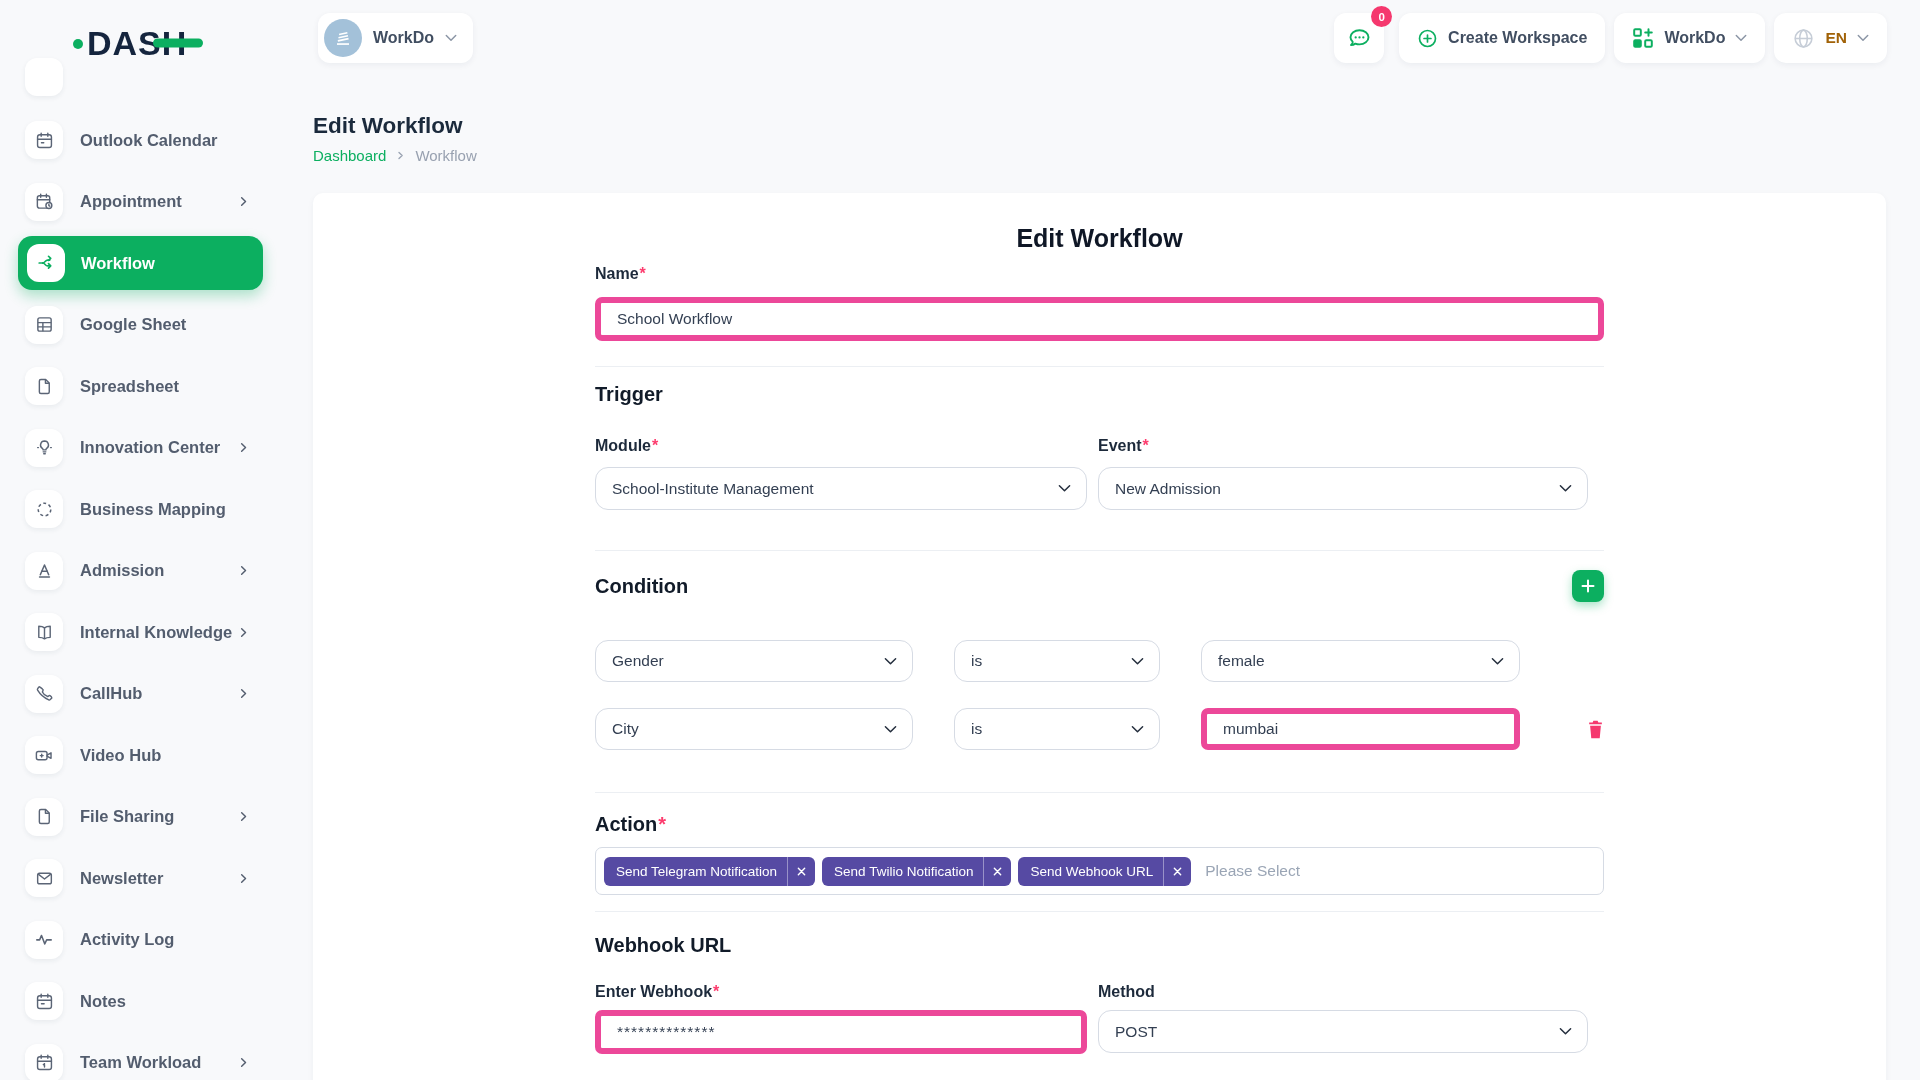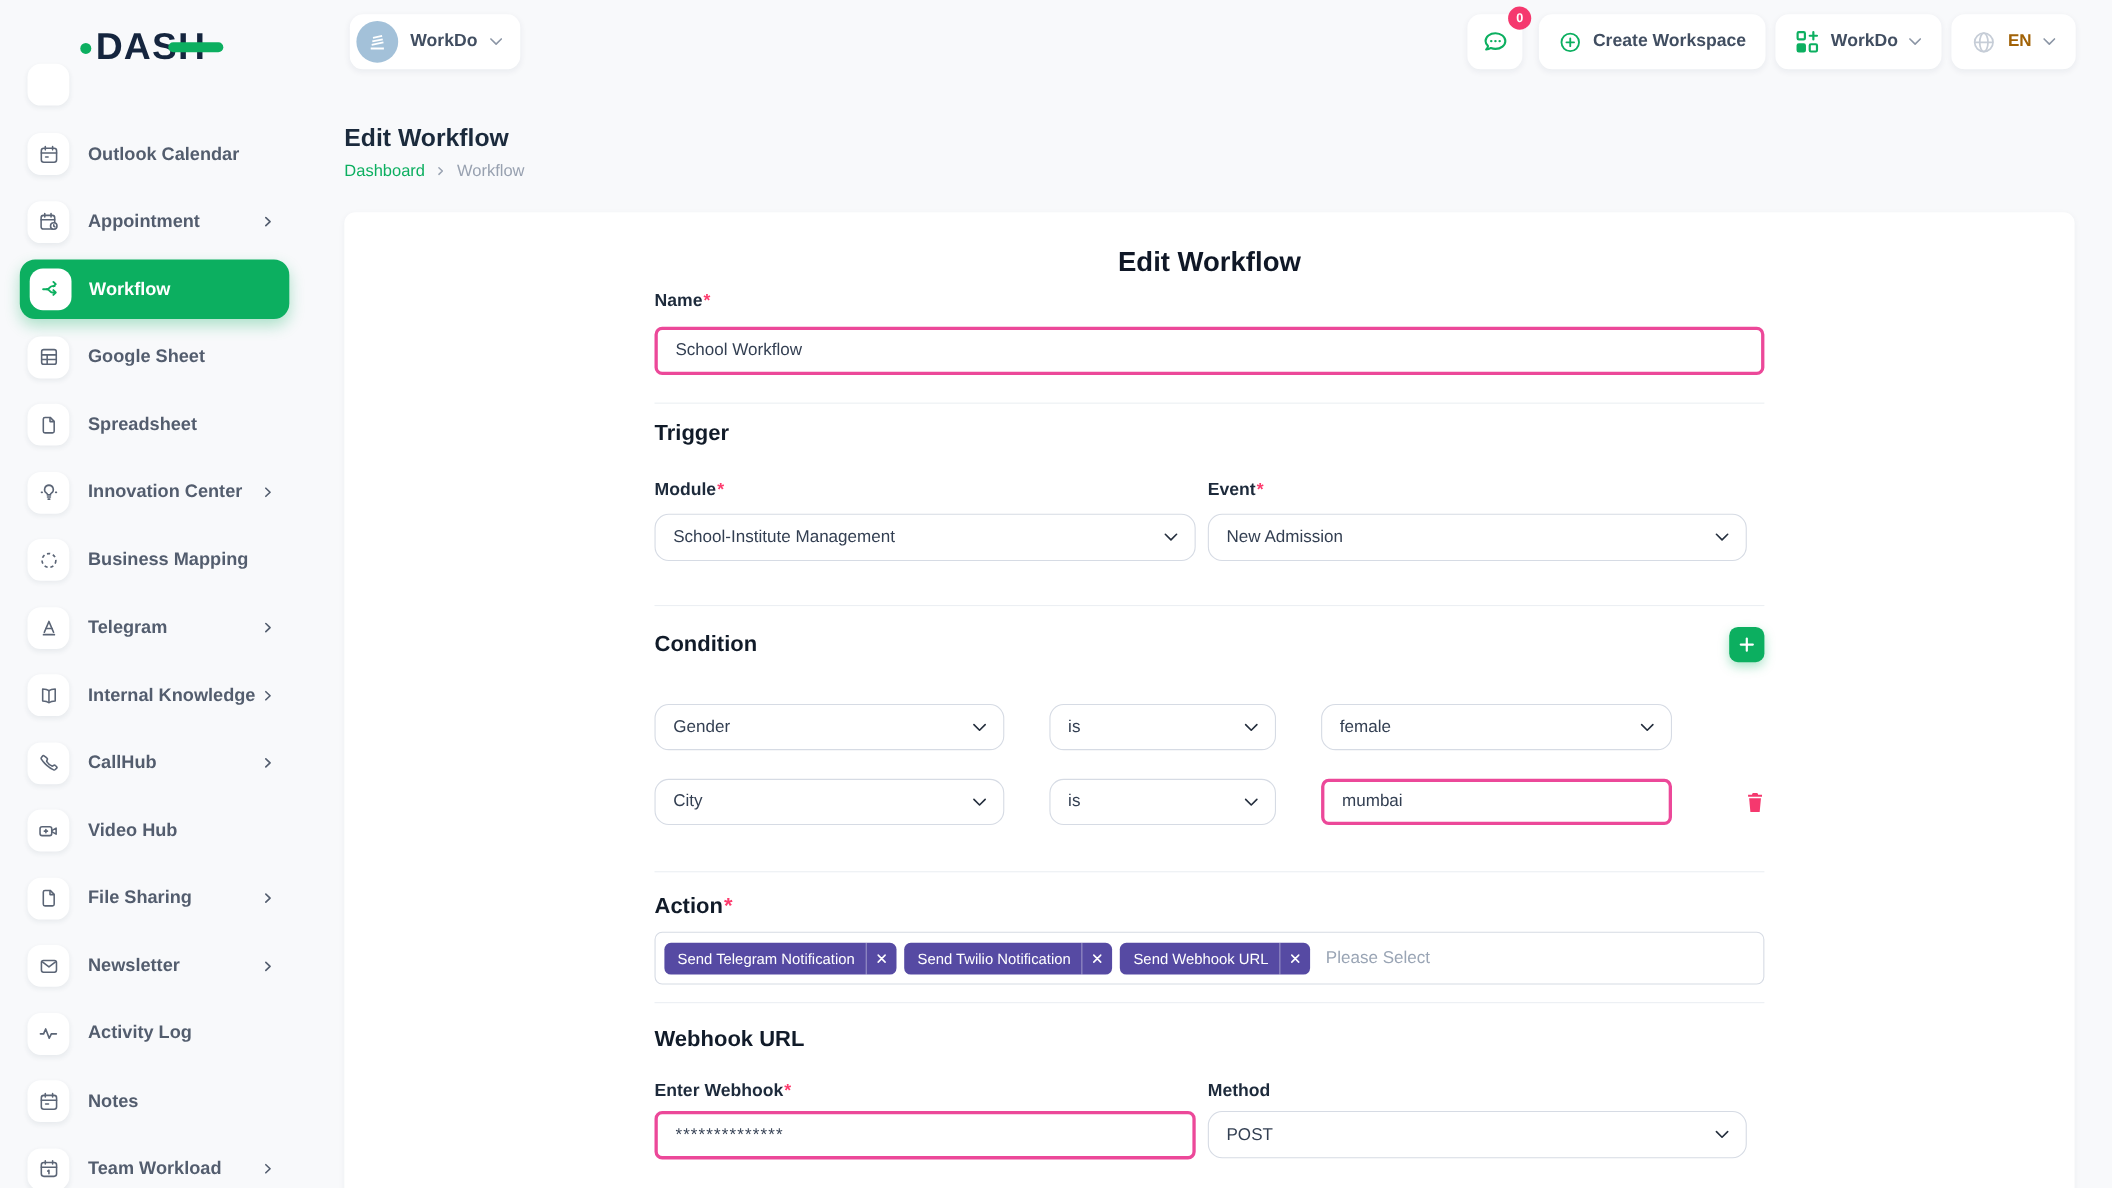--- a/index.html
+++ b/index.html
@@ -57,21 +57,21 @@
   .bc-link { color:#0caf60; cursor:pointer; }
   .bc-sep { color:#9aa3b2; display:flex; }
   .bc-current { color:#98a1b0; }
 
   .card { margin-top:29px; background:#fff; border-radius:10px; box-shadow:0 2px 6px rgba(36,50,70,.05); height:1040px; }
   .card-inner { width:1009px; margin:0 auto; padding-top:31px; }
   .card-title { text-align:center; font-size:25px; font-weight:700; color:#0f1726; }
 
   .field-label { font-size:16px; font-weight:700; color:#1d2a3b; }
   .req { color:#fd3c6e; margin-left:1px; }
-  .text-input { display:block; width:100%; height:44px; border:3px solid #ec4899; border-radius:7px; padding:0 16px;
+  .text-input { display:block; width:100%; height:44px; border:6px solid #ec4899; border-radius:7px; padding:0 16px;
     font-size:15.5px; color:#333f52; background:#fff; font-family:"Liberation Sans",sans-serif; outline:none; }
   .divider { height:1px; background:#eceff3; }
   .section-title { font-size:20px; font-weight:700; color:#111b29; }
 
   .mt-name-label { margin-top:12px; }
   .mt-name-input { margin-top:14px; }
   .mt-div1 { margin-top:25px; }
   .mt-trigger { margin-top:16px; }
   .grid-2 { display:grid; grid-template-columns:492px 490px; column-gap:11px; }
   .mt-trigger-grid { margin-top:31px; }
@@ -275,21 +275,21 @@
       </div>
 
       <div class="side-item">
         <span class="icon-box">
           <svg width="19" height="19" viewBox="0 0 20 20" fill="none" stroke="currentColor" stroke-width="1.6" stroke-linecap="round" stroke-linejoin="round">
             <path d="M5.6 14.5 10 4.2l4.4 10.3"></path>
             <path d="M7.2 10.9h5.6"></path>
             <path d="M4.8 16.8h10.4"></path>
           </svg>
         </span>
-        <span class="side-label">Telegram</span>
+        <span class="side-label">Admission</span>
         <span class="side-chevron">
           <svg width="11" height="11" viewBox="0 0 12 12" fill="none" stroke="currentColor" stroke-width="1.6" stroke-linecap="round" stroke-linejoin="round">
             <path d="m4 2 4.2 4L4 10"></path>
           </svg>
         </span>
       </div>
 
       <div class="side-item">
         <span class="icon-box">
           <svg width="19" height="19" viewBox="0 0 20 20" fill="none" stroke="currentColor" stroke-width="1.5" stroke-linejoin="round">

